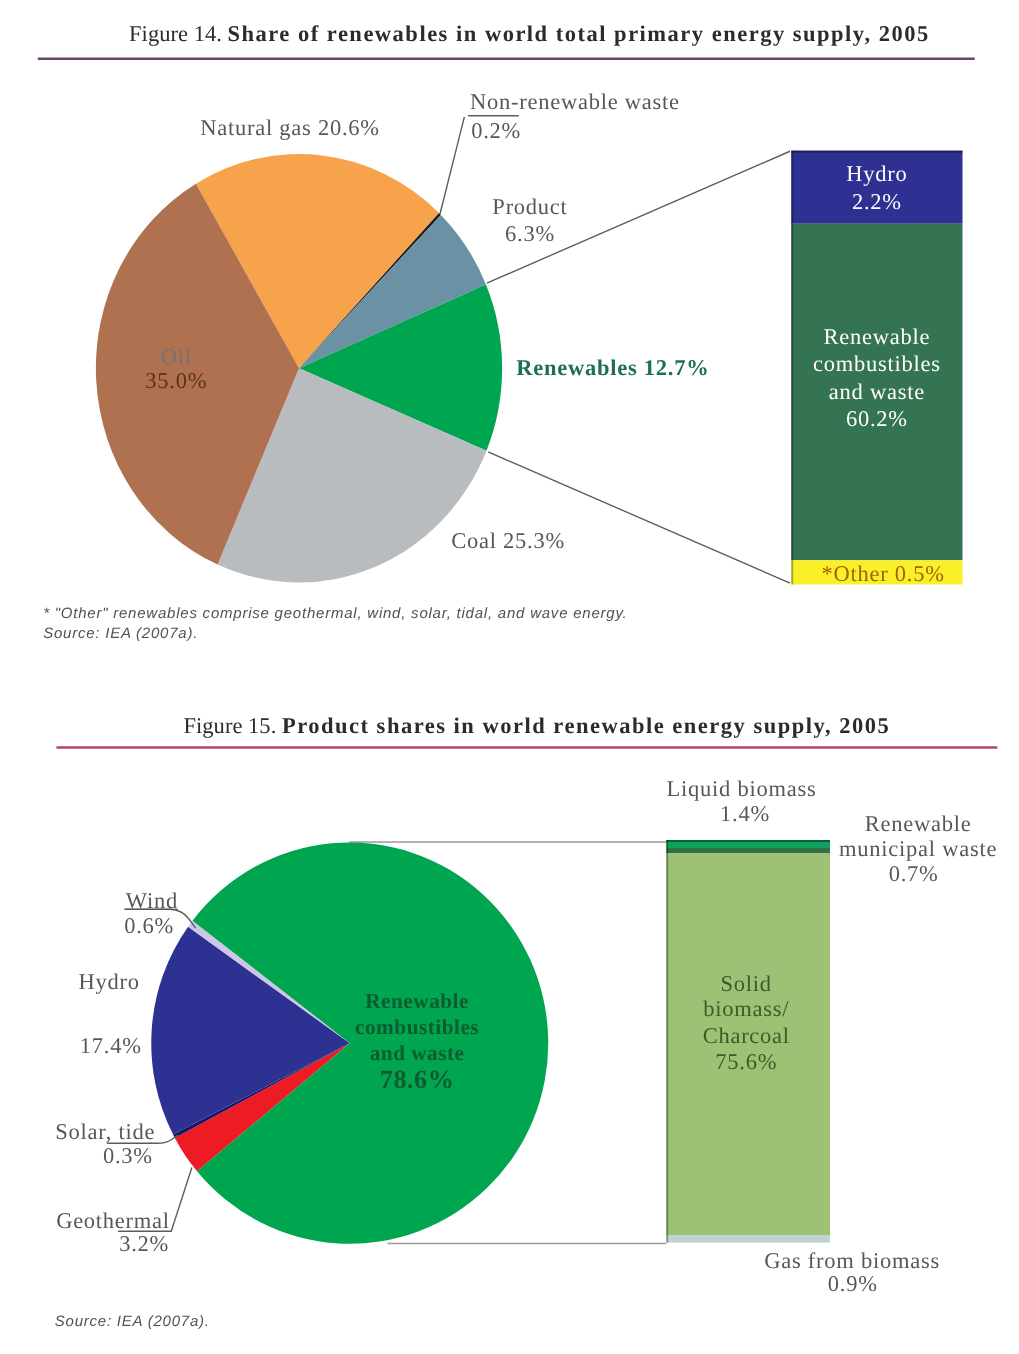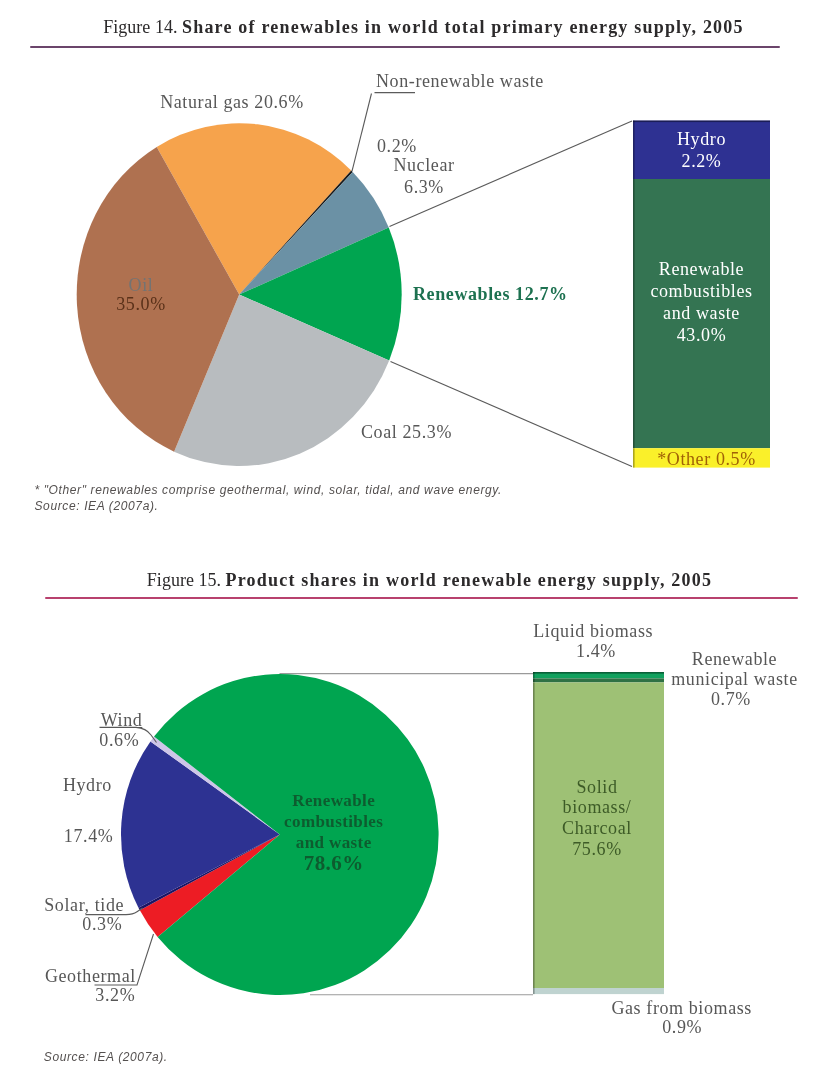--- a/index.html
+++ b/index.html
@@ -52,39 +52,39 @@
           <path d="M 352 171.2 L 371.5 93.5"></path>
           <path d="M 374.5 92.6 L 415 92.6"></path>
           <path d="M 389.5 226.5 L 632 121"></path>
           <path d="M 390.5 361.5 L 632 466.5"></path>
         </g>
     </svg>
 
     <div class="lbl c" style="left:150px;top:91px;width:164px;">Natural gas 20.6%</div>
 
     <div class="lbl" style="left:376px;top:70px;width:200px;">Non-renewable waste</div>
-    <div class="lbl" style="left:377px;top:93px;width:120px;margin-top:42px;">0.2%</div>
+    <div class="lbl" style="left:377px;top:93px;width:120px;">0.2%</div>
 
-    <div class="lbl c" style="left:383px;top:154px;width:82px;">Nuclear</div>
+    <div class="lbl c" style="left:383px;top:154px;width:82px;">Product</div>
     <div class="lbl c" style="left:383px;top:176px;width:82px;">6.3%</div>
 
     <div class="lbl" style="left:413px;top:283px;width:230px;color:#1d7150;font-weight:700;">Renewables 12.7%</div>
 
     <div class="lbl" style="left:361px;top:421px;width:160px;">Coal 25.3%</div>
 
     <div class="lbl c" style="left:101px;top:274px;width:80px;color:#737373;">Oil</div>
     <div class="lbl c" style="left:101px;top:293px;width:80px;color:#5a3119;">35.0%</div>
 
     <div class="lbl c" style="left:633px;top:128px;width:137px;color:#ffffff;">Hydro</div>
     <div class="lbl c" style="left:633px;top:150px;width:137px;color:#ffffff;">2.2%</div>
 
     <div class="lbl c" style="left:633px;top:258px;width:137px;color:#ffffff;">Renewable
 combustibles
 and waste</div>
-    <div class="lbl c" style="left:633px;top:324px;width:137px;color:#ffffff;">43.0%</div>
+    <div class="lbl c" style="left:633px;top:324px;width:137px;color:#ffffff;">60.2%</div>
 
     <div class="lbl c" style="left:638px;top:448px;width:137px;color:#a16207;">*Other 0.5%</div>
 
     <div class="note" style="left:34.5px;top:466.7px;">
 <span>* "Other" renewables comprise geothermal, wind, solar, tidal, and wave energy.</span><br><span>Source: IEA (2007a).</span></div>
   </div>
 
   <div>
     <div class="fig-title" style="left:22px;top:569.5px;width:815px;">
       <span class="num">Figure 15.</span>

